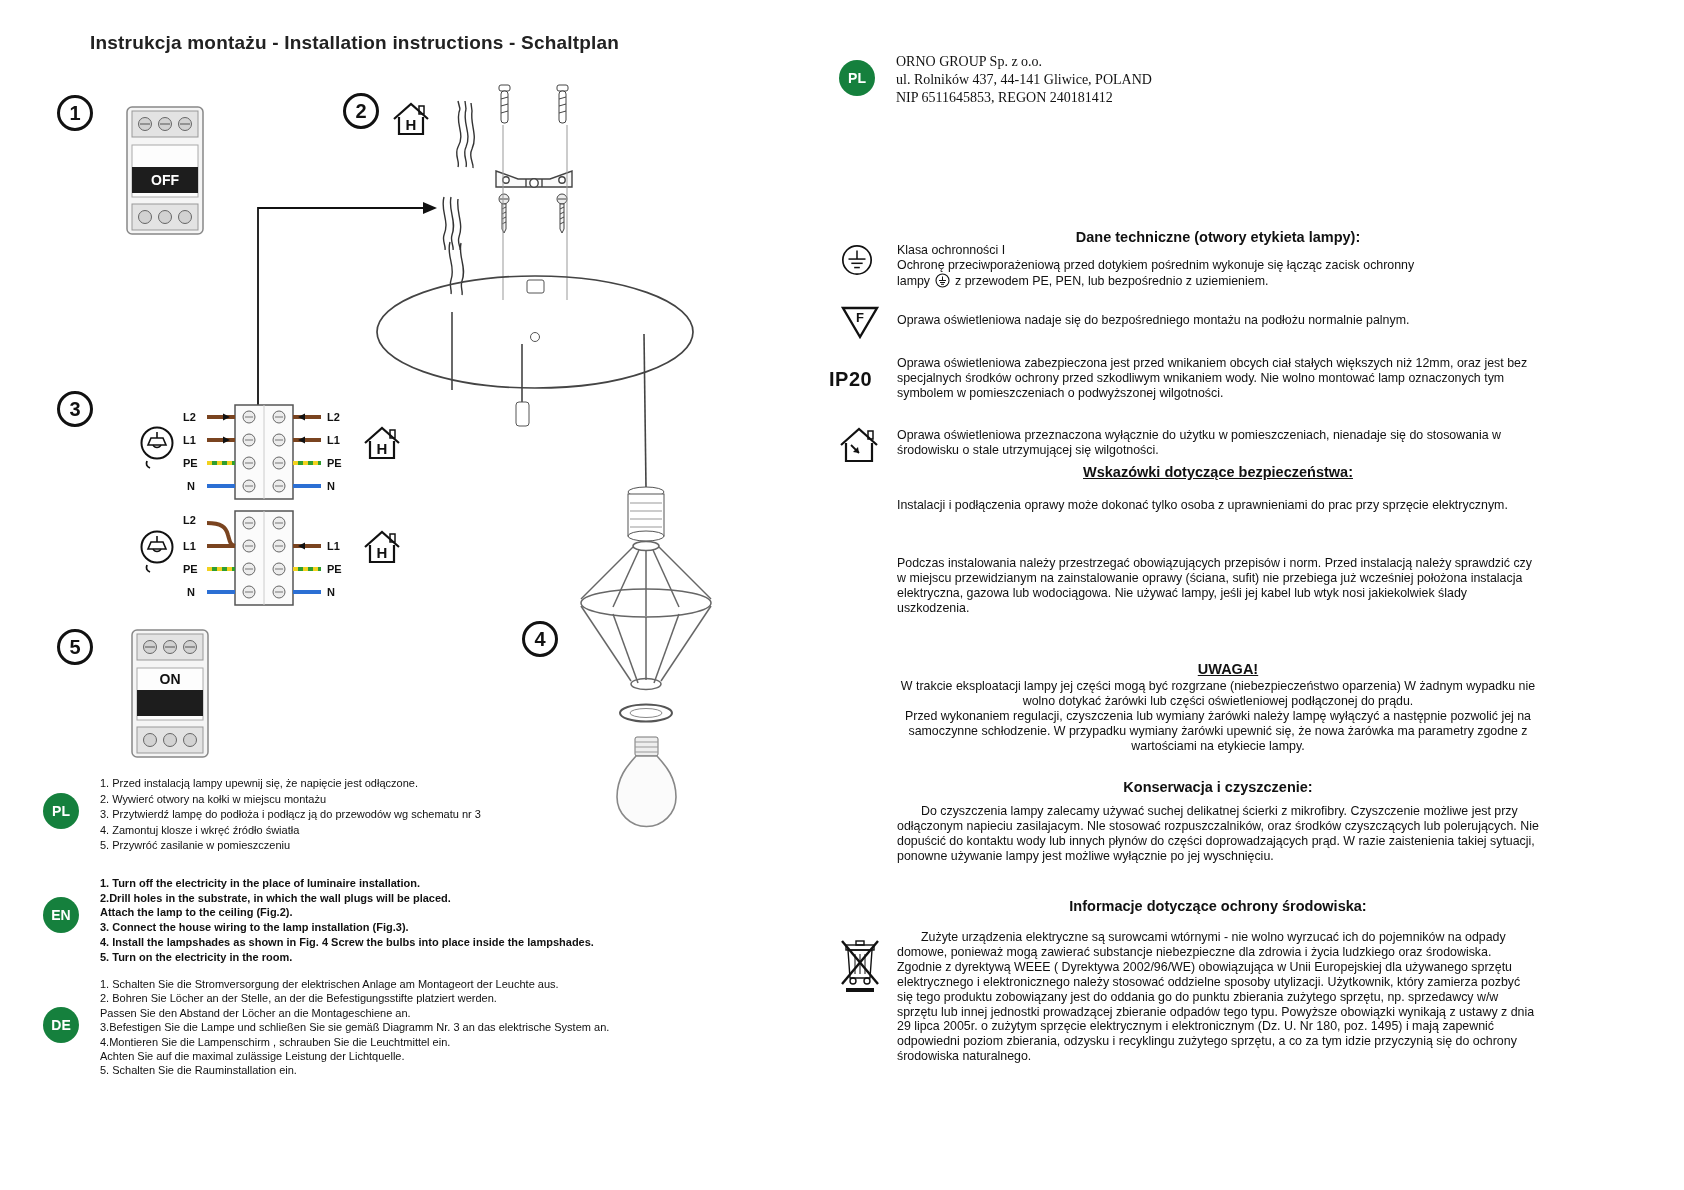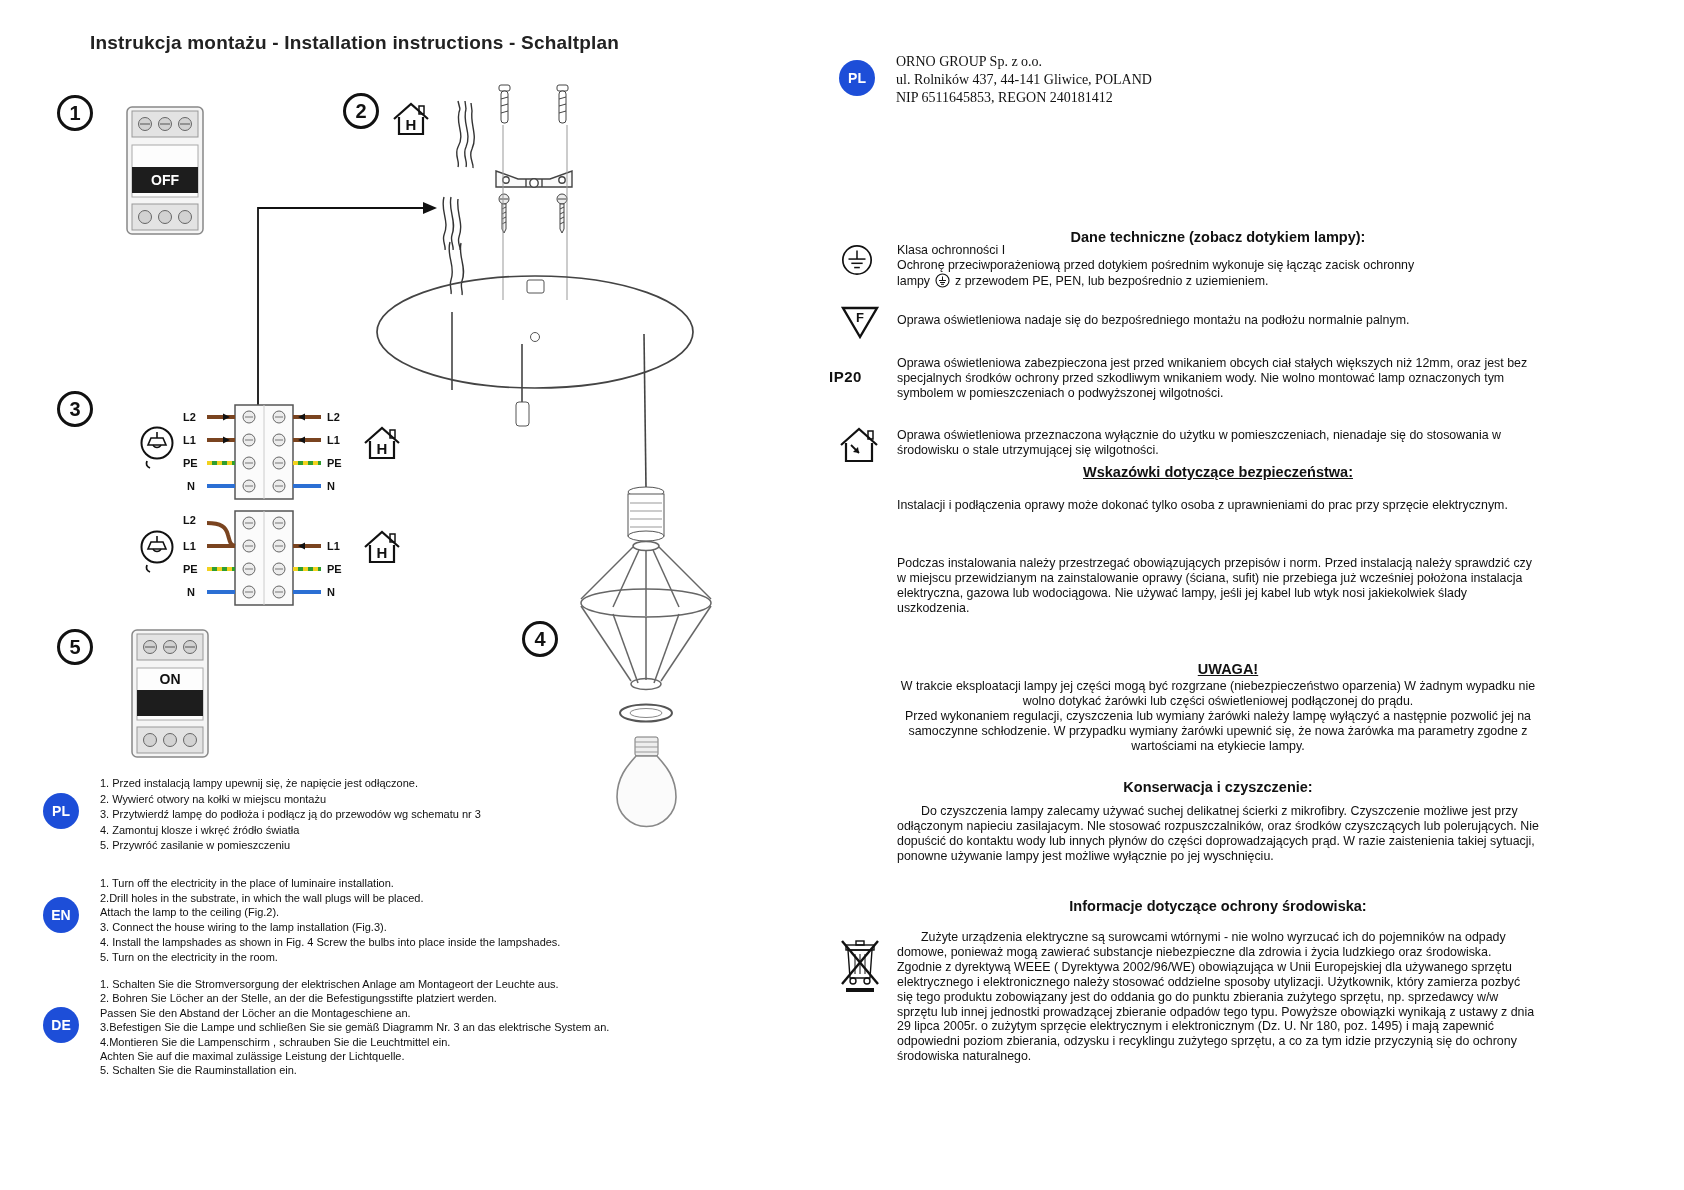--- a/index.html
+++ b/index.html
@@ -4,33 +4,33 @@
 <style>
   * { margin:0; padding:0; box-sizing:border-box; }
   html,body { background:#fff; }
   .page { position:relative; width:1684px; height:1190px; background:#ffffff;
           font-family:"Liberation Sans","DejaVu Sans",sans-serif; color:#111; overflow:hidden; }
   .abs { position:absolute; }
   .title { font-size:19px; font-weight:600; color:#222; letter-spacing:.2px; }
   .stepnum { width:36px; height:36px; border:3px solid #111; border-radius:50%;
              display:flex; align-items:center; justify-content:center;
              font-size:20px; font-weight:bold; background:#fff; }
-  .badge { width:36px; height:36px; background:#1d4ed8; color:#fff; border-radius:50%;
+  .badge { width:36px; height:36px; background:#15803d; color:#fff; border-radius:50%;
            display:flex; align-items:center; justify-content:center;
            font-size:14px; font-weight:bold; }
   .ins { font-size:11px; line-height:15.6px; width:600px; }
-  .ins.en { font-weight:normal; line-height:14.7px; }
+  .ins.en { font-weight:bold; line-height:14.7px; }
   .ins.de { line-height:14.4px; }
   .company { font-size:14px; line-height:18px;font-family:Liberation Serif, serif; }
   .rtext { left:897px; width:642px; font-size:12.4px; line-height:14.9px; }
   .rhead { left:897px; width:642px; text-align:center; font-weight:bold; font-size:14.5px; }
   .u { text-decoration:underline;padding-left:20px; }
   .pre { white-space:pre-line; }
   .ind { text-indent:24px; }
-  .ip20 { font-size:15px; font-weight:bold; letter-spacing:.5px; }
+  .ip20 { font-size:20px; font-weight:bold; letter-spacing:.5px; }
   .einline { display:inline-block; vertical-align:-3px; margin:0 5px; }
   svg text { font-family:"Liberation Sans","DejaVu Sans",sans-serif; }
 </style>
 </head>
 <body>
 
 <div class="page">
 
   <div class="abs title" style="left:90px; top:32px;">Instrukcja montażu  -  Installation instructions - Schaltplan</div>
 
@@ -364,21 +364,21 @@
     <div>5. Schalten Sie die Rauminstallation ein.</div>
   </div>
 
   <div class="abs badge" style="left:839px; top:60px;">PL</div>
   <div class="abs company" style="left:896px; top:53px;">
     <div>ORNO GROUP Sp. z o.o.</div>
     <div>ul. Rolników 437, 44-141 Gliwice, POLAND</div>
     <div>NIP 6511645853, REGON 240181412</div>
   </div>
 
-  <div class="abs rhead" style="top:229px;">Dane techniczne (zobacz dotykiem lampy):</div>
+  <div class="abs rhead" style="top:229px;">Dane techniczne (otwory etykieta lampy):</div>
 
   <svg class="abs" style="left:840px; top:243px;" width="34" height="34" viewBox="0 0 36 36">
     <circle cx="18" cy="18" r="15" fill="none" stroke="#111" stroke-width="1.8"></circle>
     <line x1="18" y1="8" x2="18" y2="17" stroke="#111" stroke-width="1.6"></line>
     <line x1="9" y1="17" x2="27" y2="17" stroke="#111" stroke-width="1.6"></line>
     <line x1="12" y1="21.5" x2="24" y2="21.5" stroke="#111" stroke-width="1.6"></line>
     <line x1="15" y1="26" x2="21" y2="26" stroke="#111" stroke-width="1.6"></line>
   </svg>
   <div class="abs rtext" style="top:243px;">
     <div>Klasa ochronności I</div>

